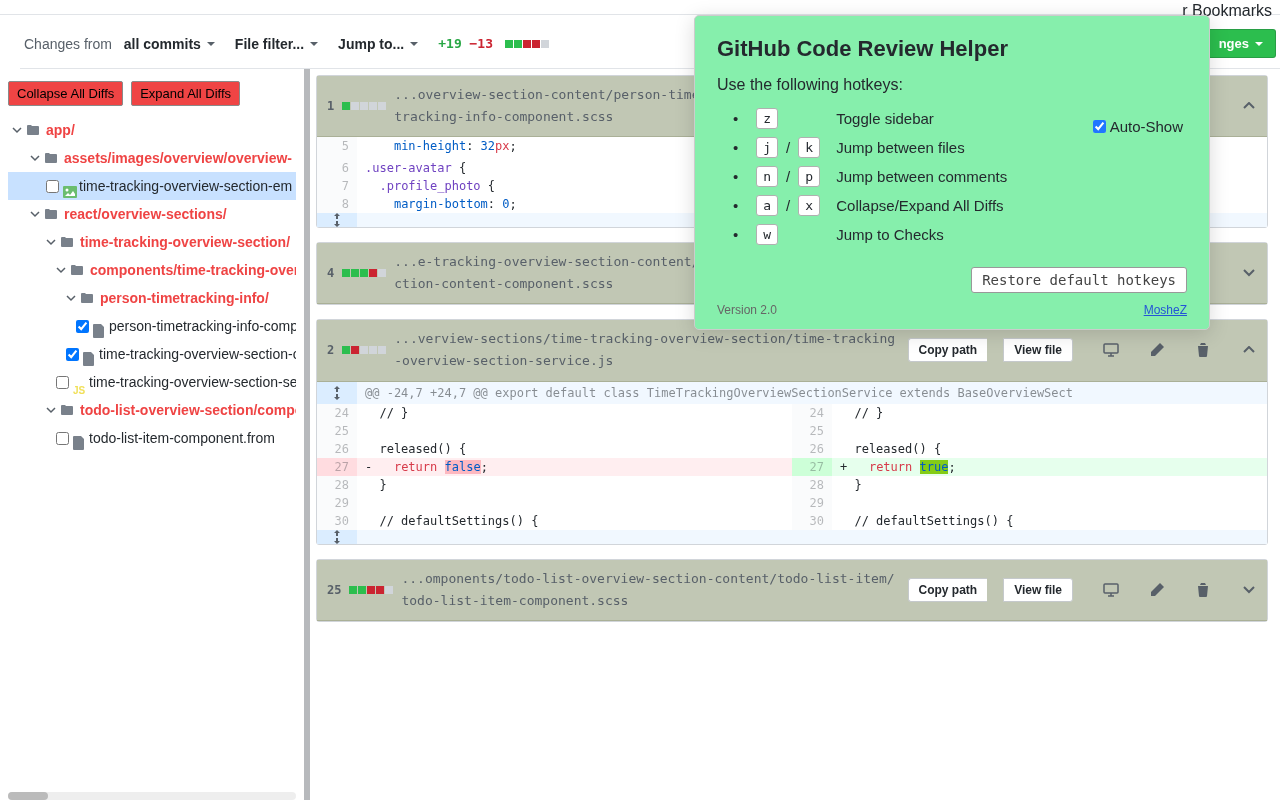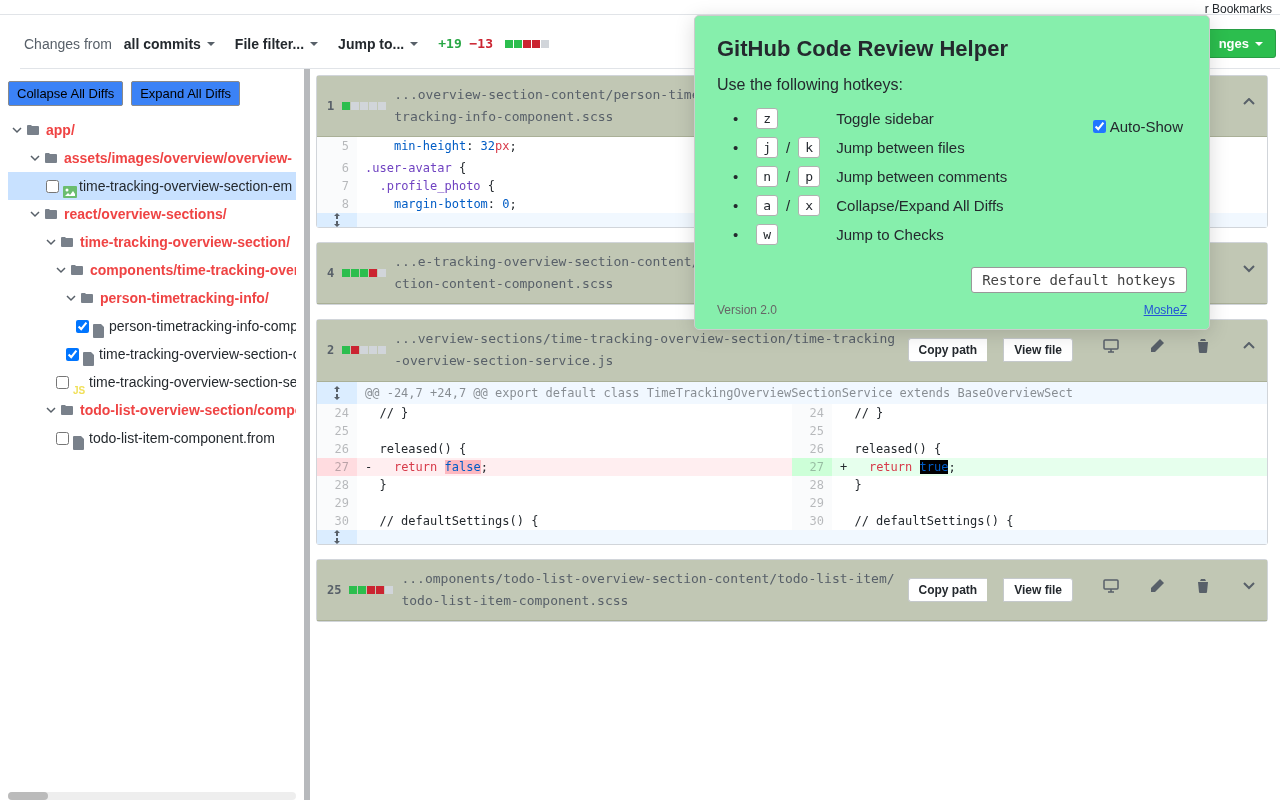--- a/index.html
+++ b/index.html
@@ -1,20 +1,20 @@
 <!DOCTYPE html>
 <html><head>
 <meta charset="utf-8">
 <style>
 * { box-sizing: border-box; margin: 0; padding: 0; }
 body { font-family: -apple-system, BlinkMacSystemFont, "Segoe UI", Helvetica, Arial, sans-serif; font-size: 14px; color: #24292e; background: #fff; overflow: hidden; height: 800px; width: 1280px; position: relative; }
 
 
 .topbar { height: 15px; background: #fff; border-bottom: 1px solid #e1e4e8; }
-.bookmark-bar { position: absolute; top: 2px; right: 8px; font-size: 12px; color: #24292e; }
+.bookmark-bar { position: absolute; top: 2px; right: 8px; font-size: 16px; color: #24292e; }
 
 
 .toolbar { padding: 14px 4px 10px; display: flex; align-items: center; gap: 20px; font-size: 14px; background: #fff; border-bottom: 1px solid #e1e4e8; margin-left: 20px; }
 .toolbar-item { color: #586069; cursor: pointer; display: inline-flex; align-items: center; gap: 4px; }
 .toolbar-item .bold { color: #24292e; font-weight: 600; }
 .caret { display: inline-block; width: 0; height: 0; border-left: 4px solid transparent; border-right: 4px solid transparent; border-top: 4px solid #586069; margin-left: 2px; }
 .diff-stats { font-family: SFMono-Regular, Consolas, monospace; font-weight: 600; font-size: 13px; }
 .add-count { color: #28a745; }
 .del-count { color: #cb2431; }
 .diff-bars { display: inline-flex; margin-left: 4px; gap: 1px; }
@@ -22,21 +22,21 @@
 .bar-add { background: #2cbe4e; }
 .bar-del { background: #cb2431; }
 .bar-neutral { background: #d1d5da; }
 .review-btn { margin-left: auto; background: #2cbe4e; color: #fff; border: 1px solid rgba(27,31,35,.2); border-radius: 3px; padding: 6px 12px; font-weight: 600; font-size: 13px; cursor: pointer; display: inline-flex; align-items: center; gap: 4px; }
 .review-btn .caret { border-top-color: #fff; }
 
 
 .main { display: flex; height: calc(100% - 65px); }
 .sidebar { width: 310px; border-right: 6px solid #b7b9bc; overflow: hidden; padding: 12px 8px; position: relative; }
 .side-buttons { margin-bottom: 10px; }
-.side-btn { background: #3b82f6; border: 1px solid #8a8a8a; padding: 4px 8px; font-size: 13px; cursor: pointer; border-radius: 2px; margin-right: 4px; }
+.side-btn { background: #ef4444; border: 1px solid #8a8a8a; padding: 4px 8px; font-size: 13px; cursor: pointer; border-radius: 2px; margin-right: 4px; }
 
 .tree { font-size: 14px; line-height: 28px; }
 .tree-row { display: flex; align-items: center; white-space: nowrap; overflow: hidden; }
 .tree-caret { display: inline-block; width: 10px; height: 10px; margin-right: 4px; }
 .tree-caret svg { display: block; }
 .folder-icon { width: 14px; height: 12px; margin-right: 6px; display: inline-block; }
 .folder-icon svg { display: block; }
 .file-icon { width: 12px; height: 14px; margin-right: 4px; display: inline-block; }
 .tree-label { color: #ef4444; font-weight: 700; }
 .tree-file { color: #24292e; font-weight: 400; }
@@ -52,40 +52,40 @@
 .scroll-thumb { height: 8px; width: 40px; background: #bbb; border-radius: 4px; }
 
 
 .content { flex: 1; overflow-y: auto; background: #fff; padding: 6px 12px 6px 6px; }
 .file-block { border: 1px solid #d1d5da; border-radius: 3px; margin-bottom: 14px; }
 .file-header { background: #c1c7b4; padding: 8px 10px; display: flex; align-items: center; gap: 8px; flex-wrap: wrap; border-bottom: 1px solid #aab097; }
 .fh-count { font-family: SFMono-Regular, Consolas, monospace; font-weight: 600; font-size: 12px; color: #586069; }
 .fh-bars { display: inline-flex; gap: 1px; }
 .fh-bar { width: 8px; height: 8px; }
 .fh-path { font-family: SFMono-Regular, Consolas, monospace; font-size: 13px; color: #586069; flex: 1; word-break: break-all; line-height: 1.7; }
-.fh-actions { display: flex; gap: 16px; margin-left: auto; }
+.fh-actions { display: flex; align-items: center; gap: 16px; margin-left: auto; }
 .fh-btn { background: #fff; border: 1px solid #c5c9cc; padding: 4px 10px; font-size: 12px; font-weight: 600; cursor: pointer; color: #24292e; }
 .fh-btn.left { border-radius: 3px 0 0 3px; border-right: 0; }
 .fh-btn.right { border-radius: 0 3px 3px 0; }
 .fh-icon { width: 16px; height: 16px; color: #586069; margin-left: 14px; cursor: pointer; display: inline-flex; align-items: center; justify-content: center; }
 
 .diff-body { font-family: SFMono-Regular, Consolas, monospace; font-size: 12px; }
 .diff-row { display: flex; }
 .diff-side { flex: 1; display: flex; }
 .lineno { width: 40px; text-align: right; padding: 2px 8px 2px 0; color: rgba(27,31,35,.3); user-select: none; background: #fafbfc; }
 .linecode { flex: 1; padding: 2px 8px; white-space: pre; }
 .row-ctx .linecode { background: #fff; }
 .row-hunk { background: #4d7c0f; color: rgba(27,31,35,.5); }
 .row-hunk .linecode { background: #f1f8ff; padding: 4px 8px; }
 .row-del .lineno { background: #ffdce0; }
 .row-del .linecode { background: #ffeef0; }
 .row-add .lineno { background: #cdffd8; }
 .row-add .linecode { background: #e6ffed; }
 .hl-del { background: #fdb8c0; }
-.hl-add { background: #000000; }
+.hl-add { background: #84cc16; }
 .expand-icon { width: 40px; background: #dbedff; display: flex; align-items: center; justify-content: center; cursor: pointer; color: #586069; }
 .full-row { flex: 1; }
 
 .kw { color: #d73a49; }
 .val { color: #005cc5; }
 .cls { color: #6f42c1; }
 
 
 .popup { position: absolute; top: 15px; left: 694px; width: 516px; background: #86efac; border: 1px solid #ccc; border-radius: 5px; box-shadow: 0 4px 20px rgba(0,0,0,.15); padding: 20px 22px 12px; z-index: 100; }
 .popup h2 { font-size: 22px; font-weight: 600; margin-bottom: 14px; }

